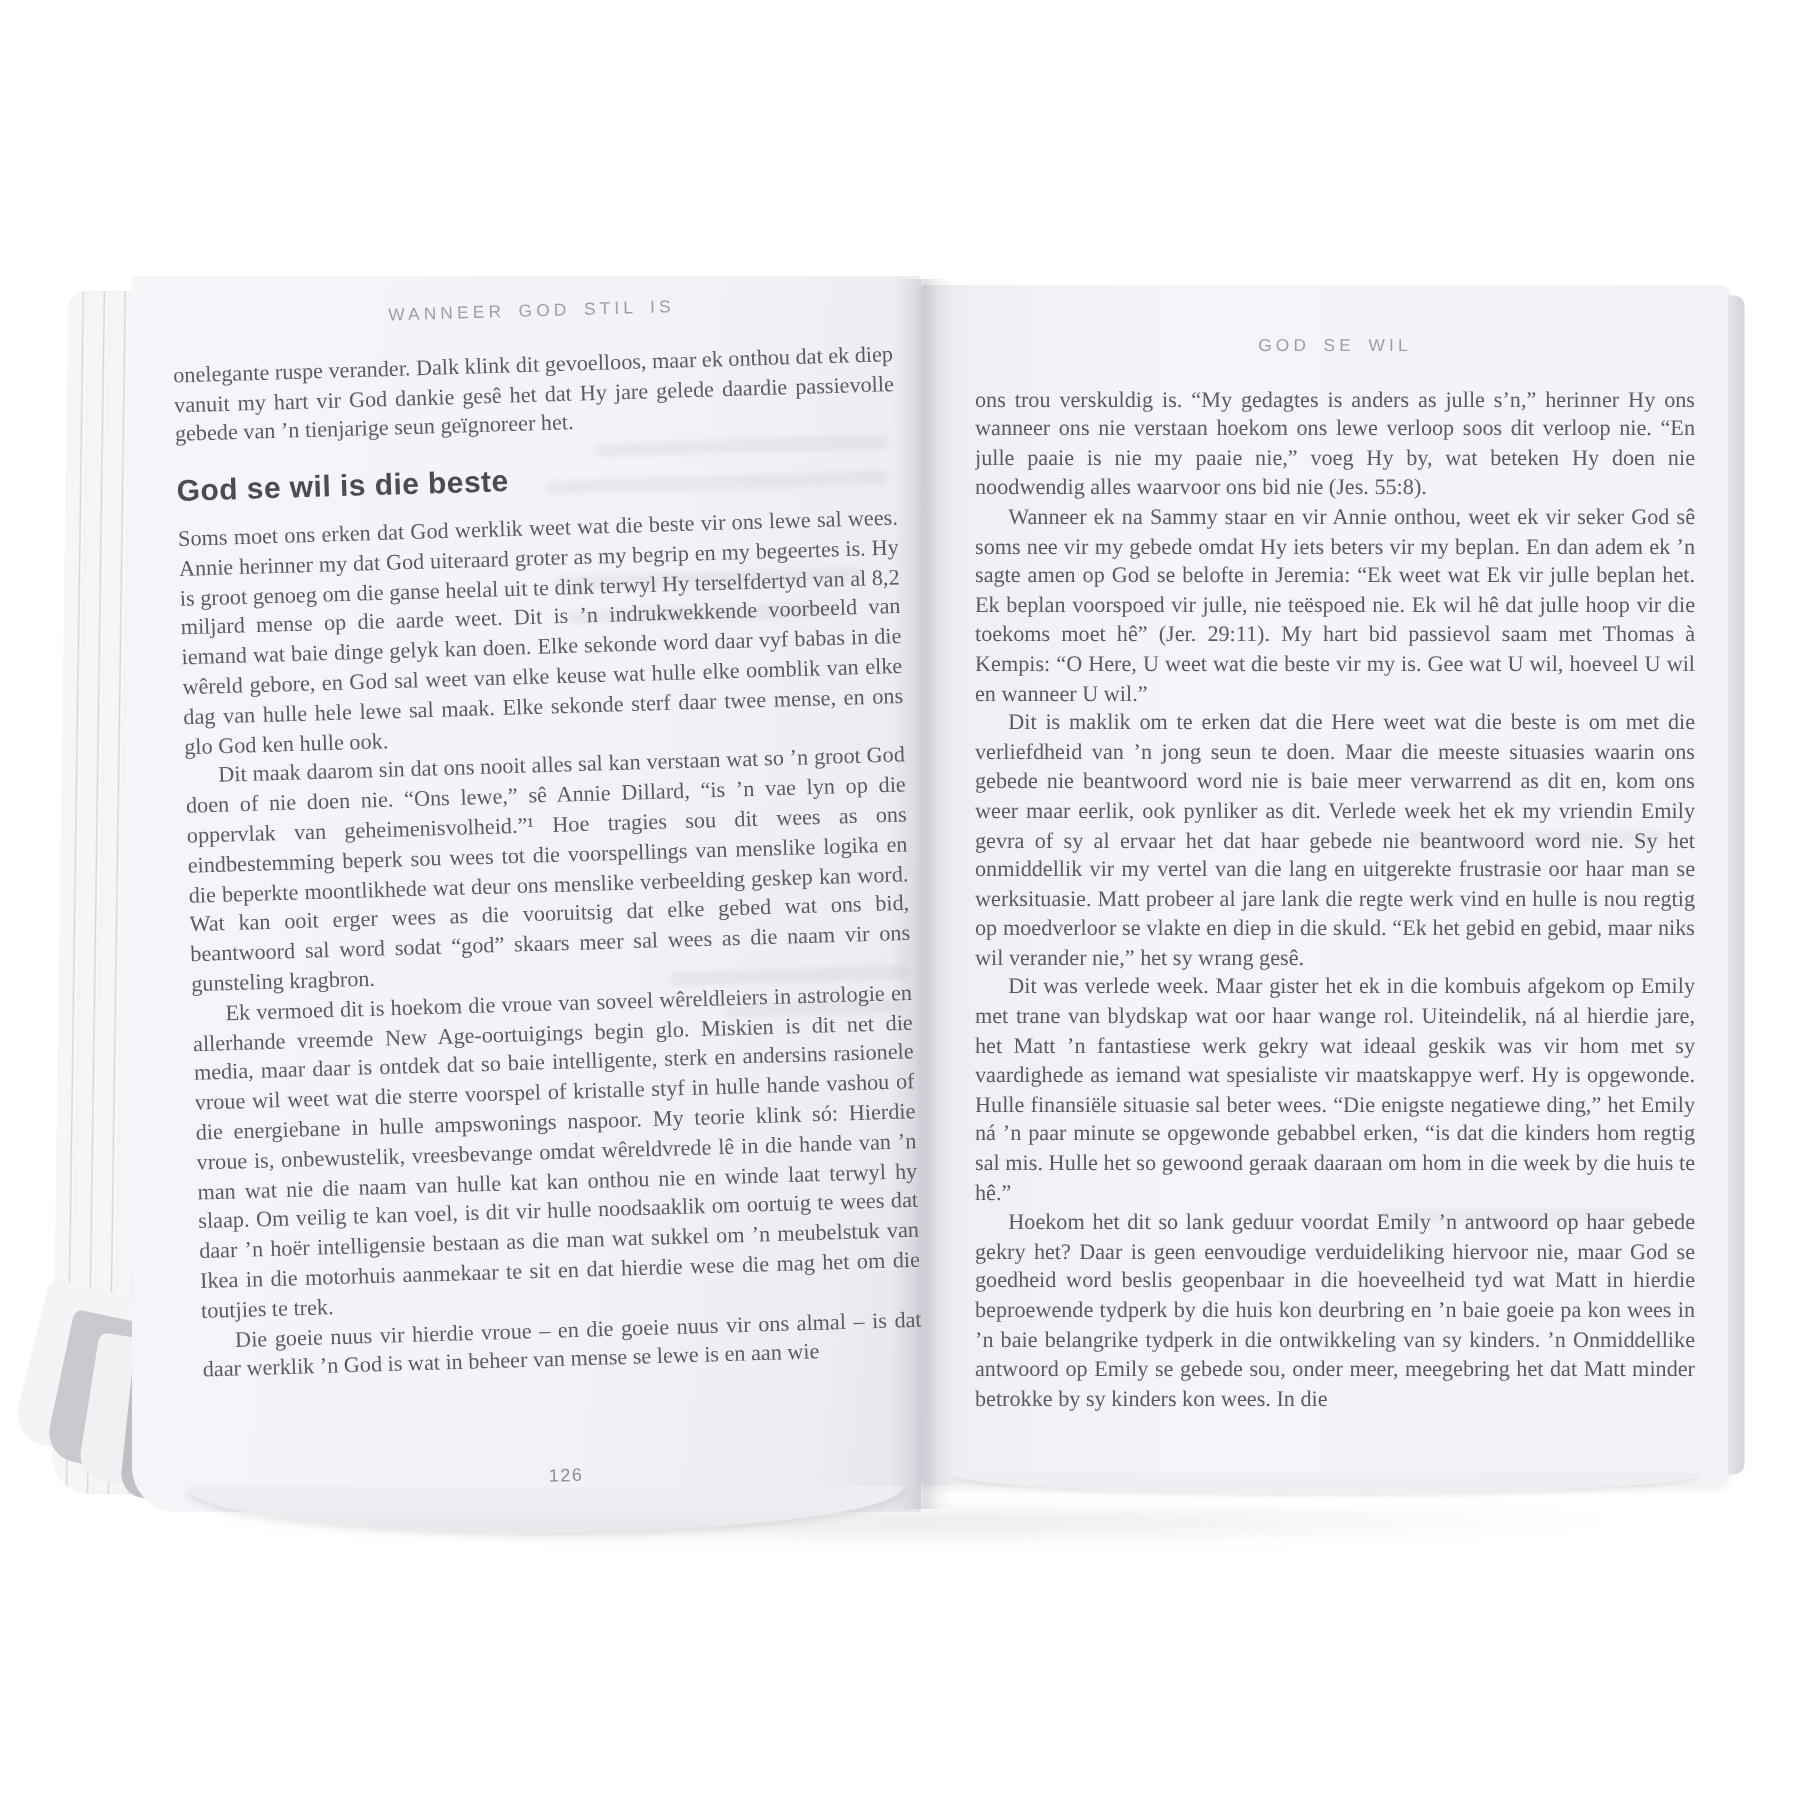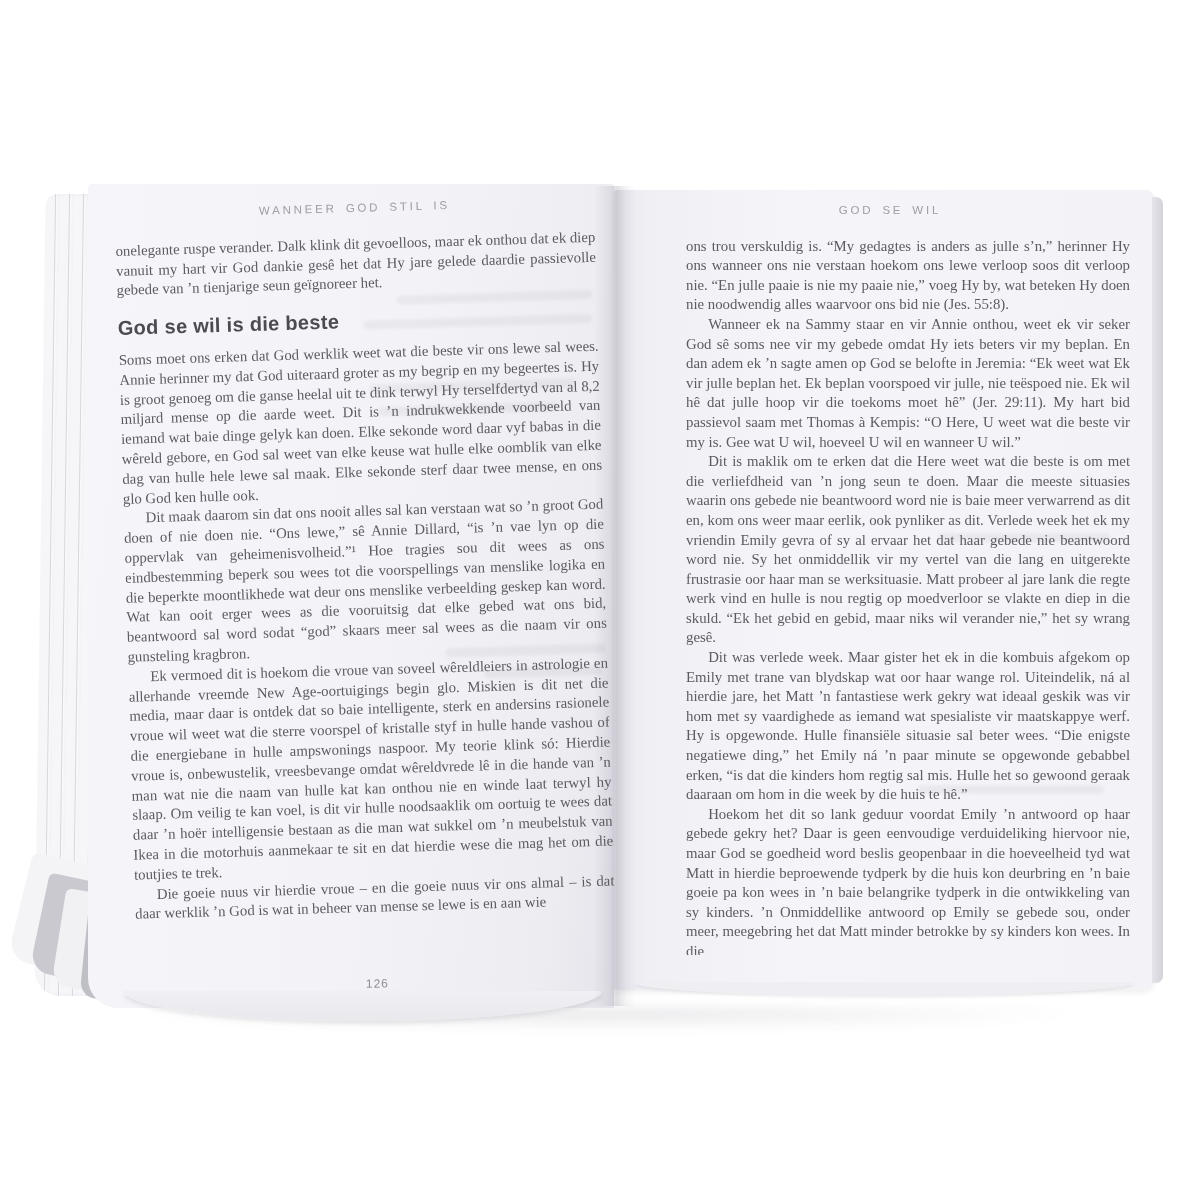--- a/index.html
+++ b/index.html
@@ -57,29 +57,29 @@
     position:absolute;left:594px;top:186px;width:42px;height:820px;z-index:3;
     background:linear-gradient(90deg,rgba(70,70,95,0) 0%,rgba(70,70,95,0.10) 40%,rgba(70,70,95,0.17) 54%,rgba(70,70,95,0.05) 76%,rgba(70,70,95,0) 100%);
   }
   
   .page-text{
     position:absolute;z-index:6;overflow:hidden;
     color:#5c5b60;font-size:14.8px;text-align:justify;
   }
   .left-text{left:114px;top:200px;width:480px;height:806px;line-height:19.8px;
     transform:rotate(-1.7deg);transform-origin:0 0;}
-  .right-text{left:650px;top:195px;width:480px;height:782px;line-height:19.6px;}
+  .right-text{left:650px;top:216px;width:480px;height:782px;line-height:19.6px;}
   .running-head{
     display:block;text-align:center;padding-top:6px;margin-bottom:16px;
     font-family:"Liberation Sans","DejaVu Sans",sans-serif;
     font-size:11.5px;letter-spacing:2.8px;word-spacing:3px;color:#9e9da3;
   }
   .page-body{overflow:hidden;}
   .left-text .page-body{max-height:736px;}
-  .right-text .page-body{max-height:718px;margin-left:36px;}
+  .right-text .page-body{max-height:718px;}
   .page-body p{margin:0;}
   .page-body p.indent{text-indent:1.5em;}
   .section-heading{
     margin:18px 0 12px 0;
     font-family:"Liberation Sans","DejaVu Sans",sans-serif;
     font-size:20px;font-weight:700;letter-spacing:0.3px;color:#4c4b50;
     text-align:left;
   }
   .pagenum{
     position:absolute;left:0;right:0;bottom:4px;text-align:center;

